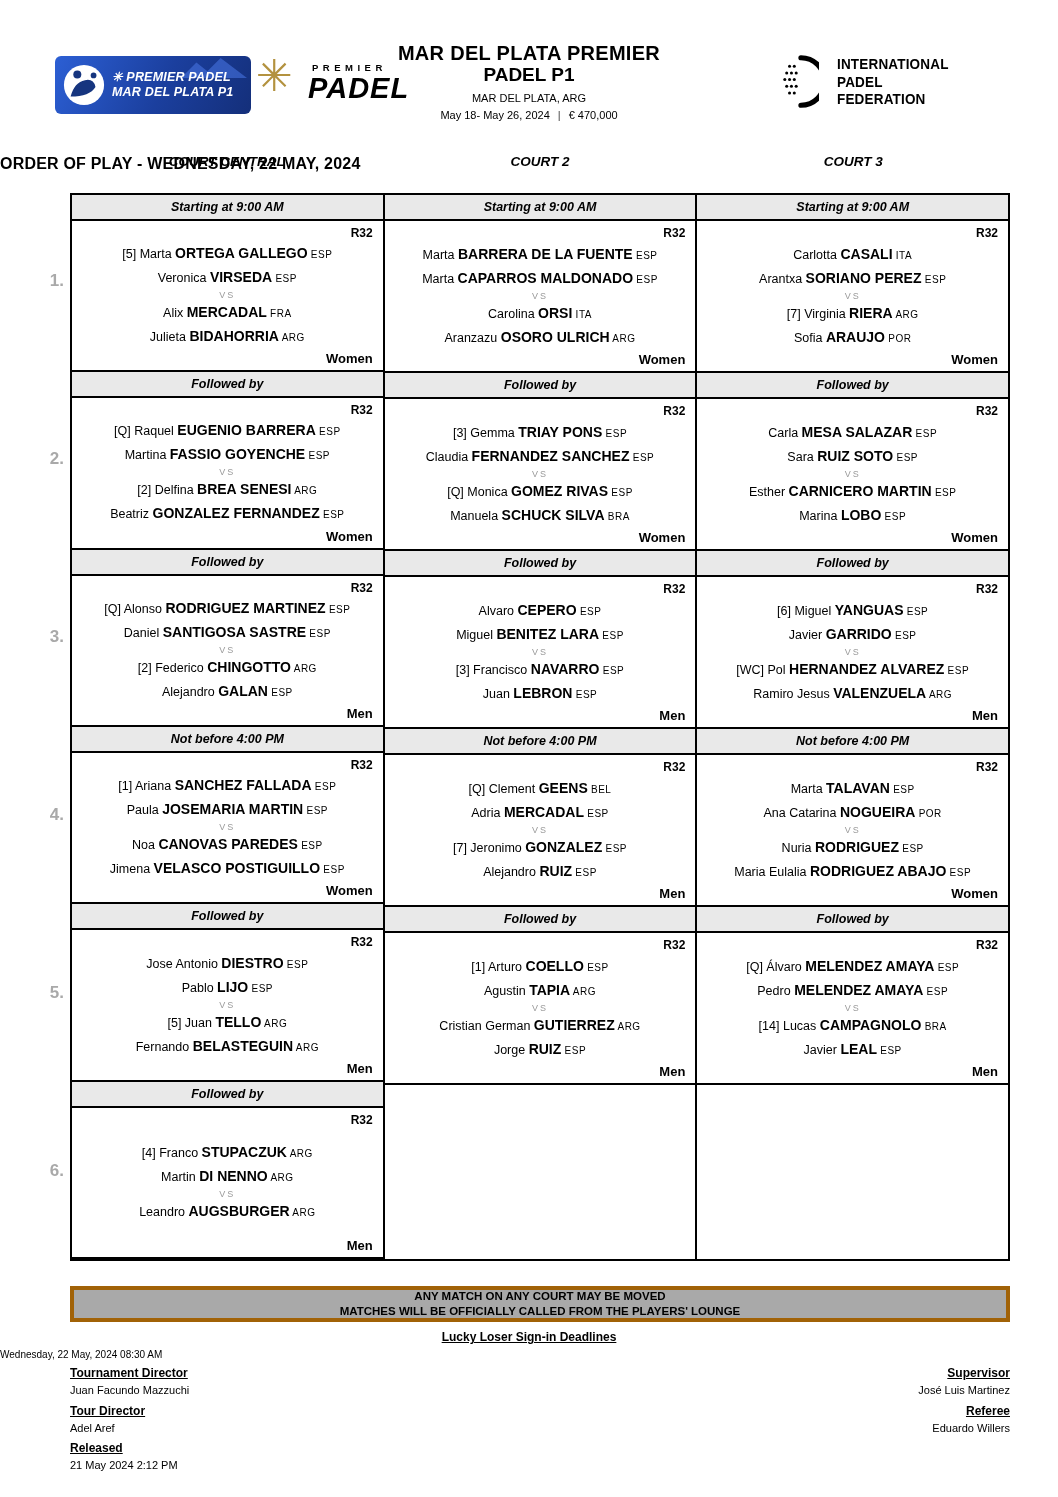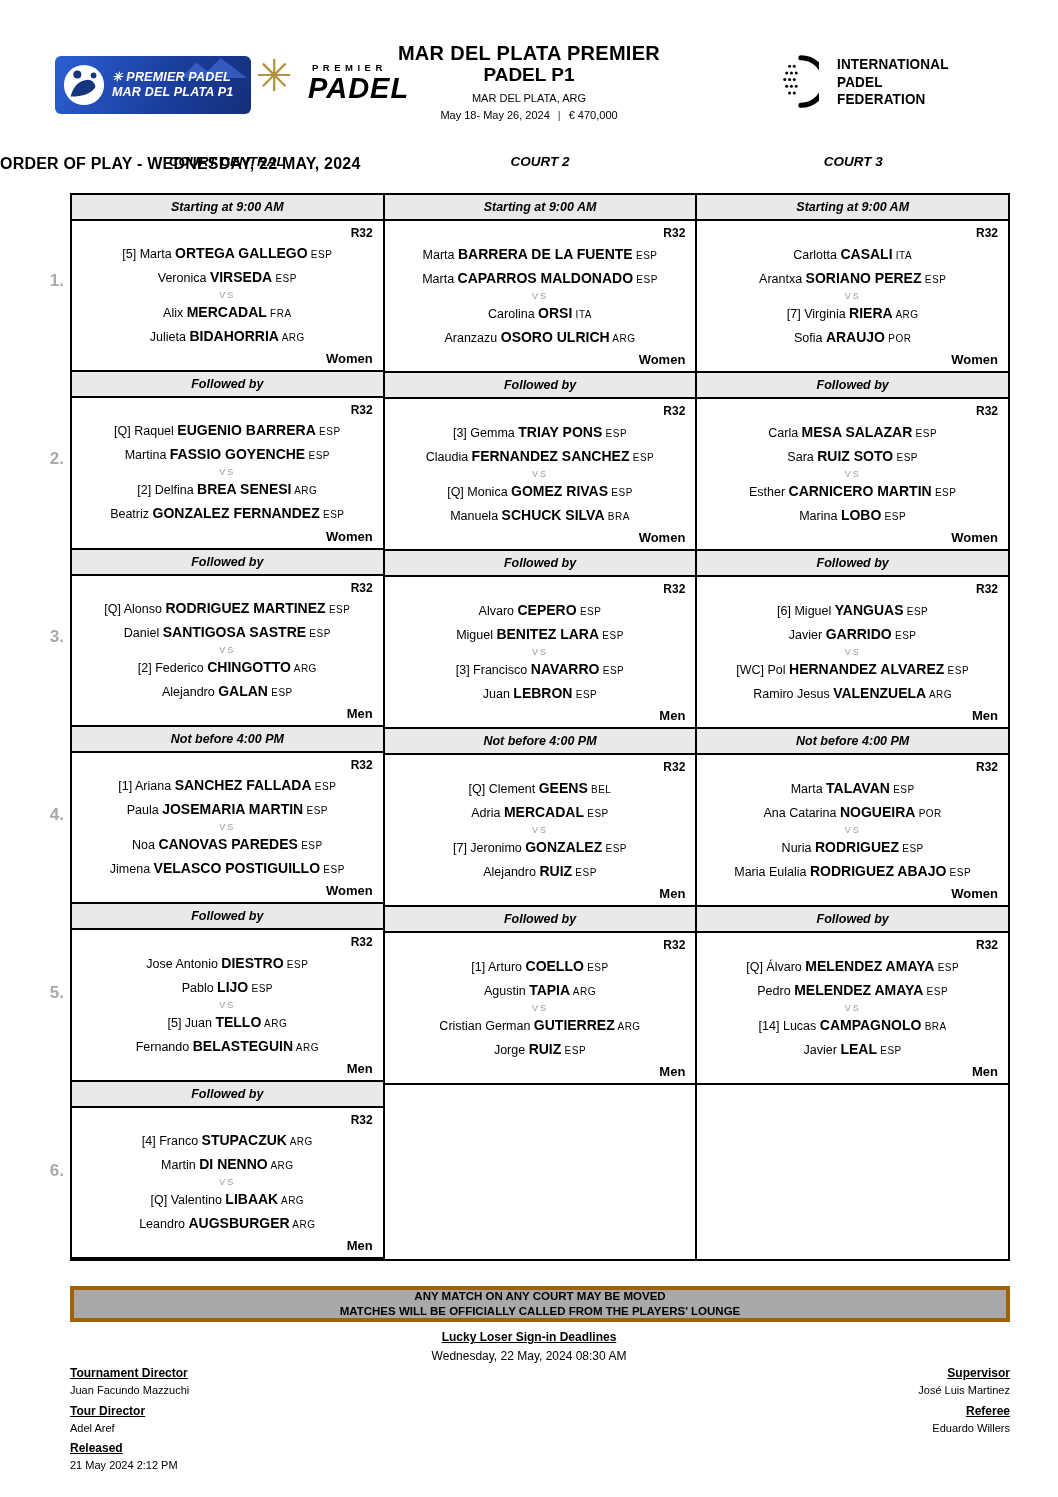--- a/index.html
+++ b/index.html
@@ -49,21 +49,21 @@
   .vs { font-size:9px; color:#9a9a9a; letter-spacing:2px; line-height:11px; }
   .gender { text-align:right; font-weight:bold; font-size:13px; }
   .row-num { position:absolute; left:-34px; width:26px; text-align:right;
     font-weight:bold; font-size:17px; color:#a9a9a9; }
 
   
   .notice { left:70px; top:1286px; width:940px; height:36px; background:#a9a9a9; border:4px solid #a16207;
     display:flex; flex-direction:column; align-items:center; justify-content:center;
     font-weight:bold; font-size:11.5px; line-height:15px; text-align:center; }
   .lucky-title { left:0; right:0; top:1330px; text-align:center; font-size:12px; font-weight:bold; text-decoration:underline; }
-  .lucky-value { left:0; right:0; top:1349px; text-align:center; font-size:12px; }
+  .lucky-value { left:0; right:0; top:1349px; font-size:10px; }
   .fblock { font-size:11px; }
   .flabel { font-weight:bold; font-size:12px; text-decoration:underline; margin-bottom:4px; }
   .fb-td  { left:70px;  top:1366px; }
   .fb-tour{ left:70px;  top:1404px; }
   .fb-rel { left:70px;  top:1441px; }
   .fb-sup { right:48px; top:1366px; text-align:right; }
   .fb-ref { right:48px; top:1404px; text-align:right; }
 </style>
 </head>
 <body>
@@ -195,21 +195,20 @@
           </div>
           <div class="gender">Men</div>
         </div>
         <div class="strip">Followed by</div>
         <div class="match">
           <div class="round">R32</div>
           <div class="teams">
             <div class="player"><span class="pfirst">[4] Franco </span><span class="plast">STUPACZUK</span><span class="pnat"> ARG</span></div>
             <div class="player"><span class="pfirst">Martin </span><span class="plast">DI NENNO</span><span class="pnat"> ARG</span></div>
             <div class="vs">VS</div>
-            <div class="player"><span class="pfirst">[Q] Valentino </span><span class="plast">LIBAAK</span><span class="pnat"> ARG</span></div>
             <div class="player"><span class="pfirst">Leandro </span><span class="plast">AUGSBURGER</span><span class="pnat"> ARG</span></div>
           </div>
           <div class="gender">Men</div>
         </div>
       </div>
       <div class="col">
         <div class="strip">Starting at 9:00 AM</div>
         <div class="match">
           <div class="round">R32</div>
           <div class="teams">

